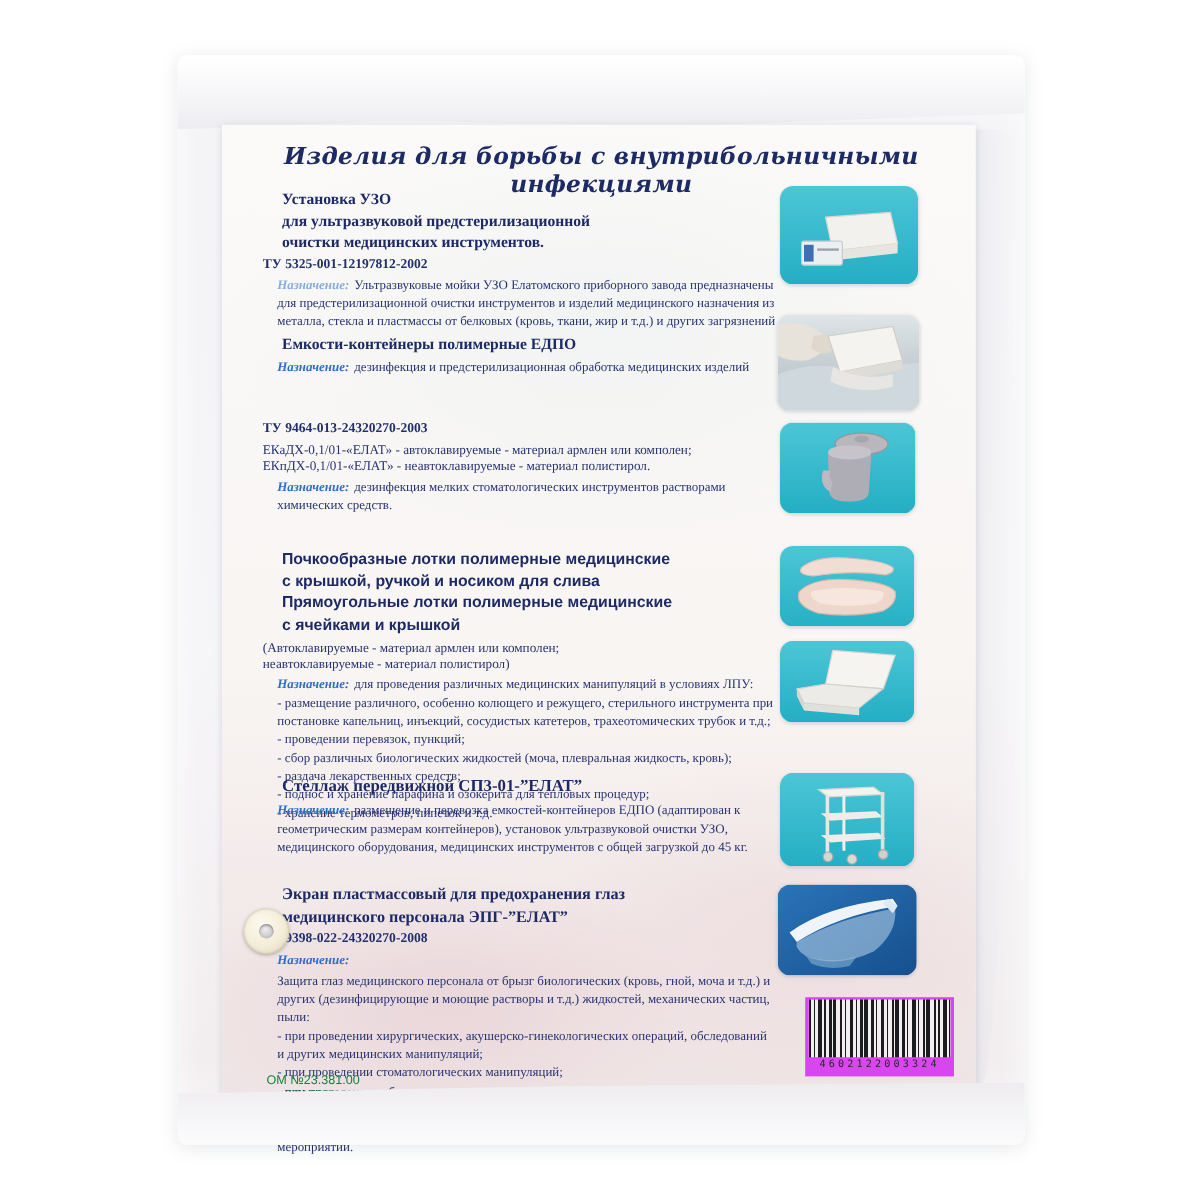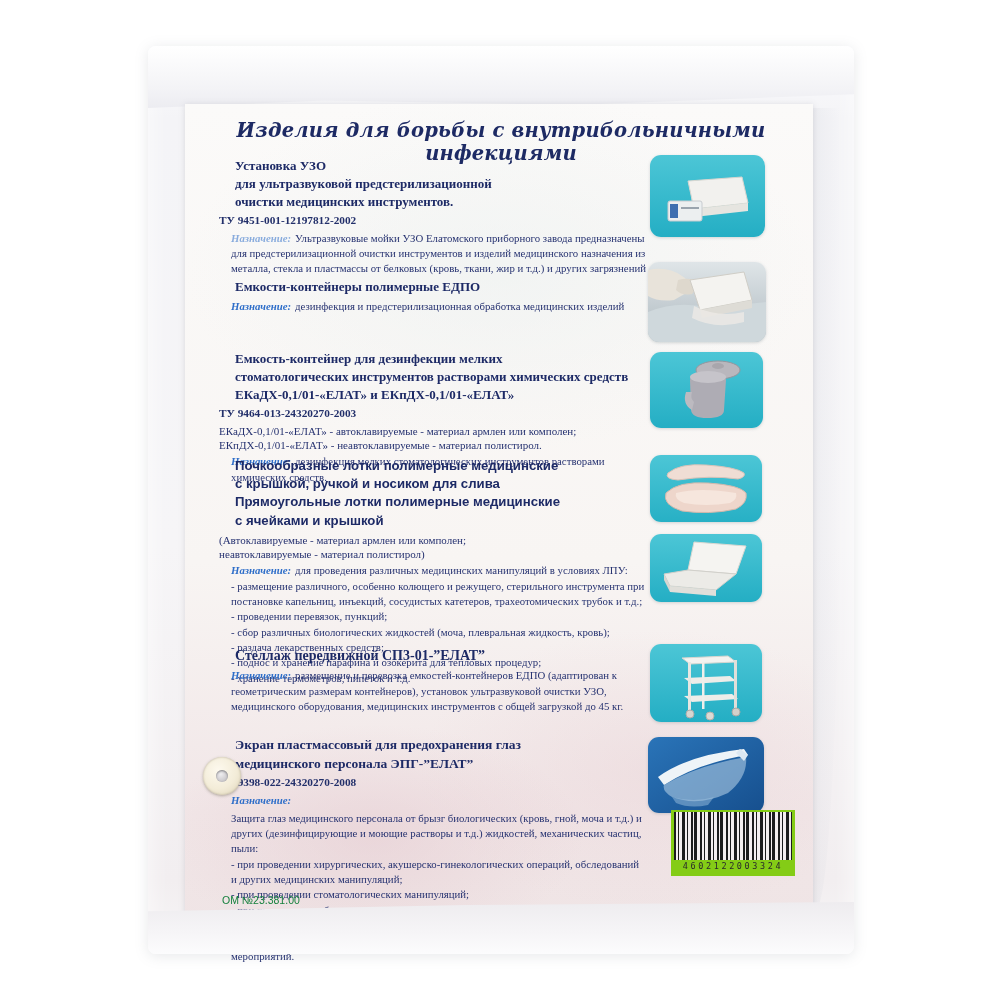--- a/index.html
+++ b/index.html
@@ -70,22 +70,22 @@
     position:absolute;left:203px;top:757px;width:38px;height:38px;border-radius:50%;
     background:radial-gradient(circle at 40% 35%, #fdf9ee 0%, #f3ecd8 55%, #ddd3b8 100%);
     box-shadow:0 1px 3px rgba(100,95,70,.45), inset 0 0 2px rgba(120,110,80,.5);
   }
   .grommet .hole{
     position:absolute;left:13px;top:13px;width:12px;height:12px;border-radius:50%;
     background:radial-gradient(circle at 40% 35%, #efeef0, #b9b6ba);
     box-shadow:inset 0 1px 2px rgba(60,60,65,.55);
   }
   
-  .barcode{position:absolute;left:671px;top:810px;width:118px;height:64px;
-    background:#84cc16;padding:2px 3px 0 3px;}
+  .barcode{position:absolute;left:671px;top:831px;width:118px;height:64px;
+    background:#d946ef;padding:2px 3px 0 3px;}
   .bars{
     height:48px;
     background:repeating-linear-gradient(90deg,
       #1c1c1e 0 2px, #f3eef0 2px 4px, #1c1c1e 4px 5px, #f3eef0 5px 8px,
       #1c1c1e 8px 11px, #f3eef0 11px 13px, #1c1c1e 13px 14px, #f3eef0 14px 17px,
       #1c1c1e 17px 19px, #f3eef0 19px 20px, #1c1c1e 20px 23px, #f3eef0 23px 26px);
   }
   .bar-digits{
     font-family:"DejaVu Sans Mono",monospace;font-size:8.5px;color:#2a2a2c;
     text-align:center;letter-spacing:2.6px;margin-top:1px;white-space:nowrap;
@@ -104,33 +104,30 @@
 <div class="bag-fold-right"></div>
 
 <div class="paper"></div>
 
 <div class="page-title">Изделия для борьбы с внутрибольничными инфекциями</div>
 
 <div class="sec" style="top:157px">
   <div class="hd">Установка УЗО
 для ультразвуковой предстерилизационной
 очистки медицинских инструментов.</div>
-  <div class="tu">ТУ 9451-001-12197812-2002</div>
+  <div class="tu">ТУ 5325-001-12197812-2002</div>
   <div class="nz"><span class="nz-label" style="opacity:.55">Назначение:</span><span>Ультразвуковые мойки УЗО Елатомского приборного завода предназначены для предстерилизационной очистки инструментов и изделий медицинского назначения из металла, стекла и пластмассы от белковых (кровь, ткани, жир и т.д.) и других загрязнений</span></div>
 </div>
 
 <div class="sec" style="top:278px">
   <div class="hd">Емкости-контейнеры полимерные ЕДПО</div>
   <div class="nz"><span class="nz-label">Назначение:</span><span>дезинфекция и предстерилизационная обработка медицинских изделий</span></div>
 </div>
 
 <div class="sec" style="top:350px">
-  <div class="hd">Емкость-контейнер для дезинфекции мелких
-стоматологических инструментов растворами химических средств
-ЕКаДХ-0,1/01-«ЕЛАТ» и ЕКпДХ-0,1/01-«ЕЛАТ»</div>
   <div class="tu">ТУ 9464-013-24320270-2003</div>
   <div class="note">ЕКаДХ-0,1/01-«ЕЛАТ» - автоклавируемые - материал армлен или комполен;
 ЕКпДХ-0,1/01-«ЕЛАТ» - неавтоклавируемые - материал полистирол.</div>
   <div class="nz"><span class="nz-label">Назначение:</span><span>дезинфекция мелких стоматологических инструментов растворами химических средств.</span></div>
 </div>
 
 <div class="sec sans" style="top:457px">
   <div class="hd" style="font-size:13.2px">Почкообразные лотки полимерные медицинские
 с крышкой,  ручкой и носиком для слива
 Прямоугольные лотки полимерные медицинские

